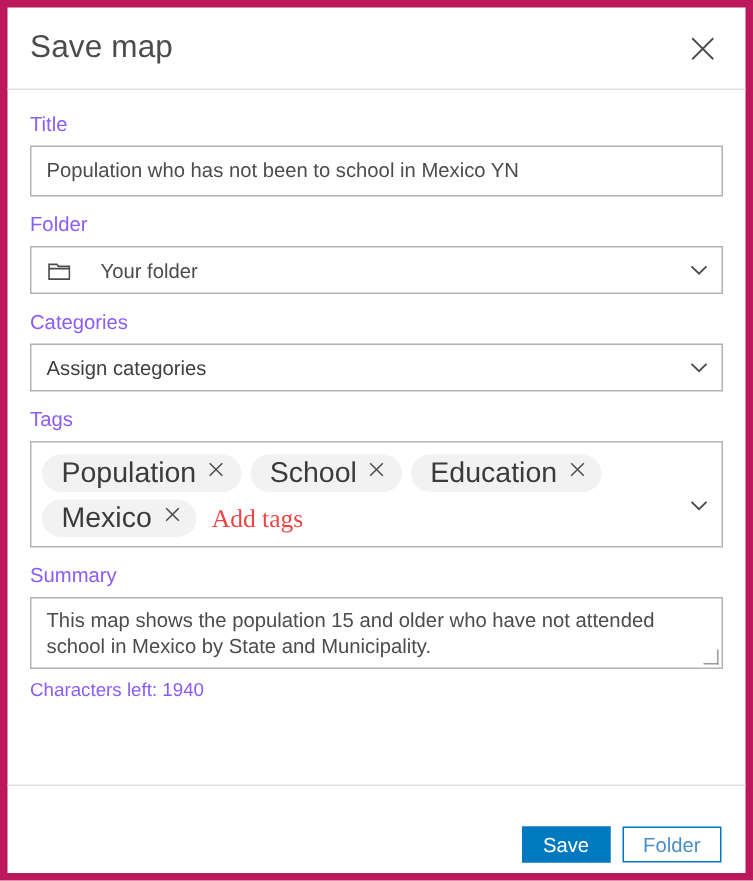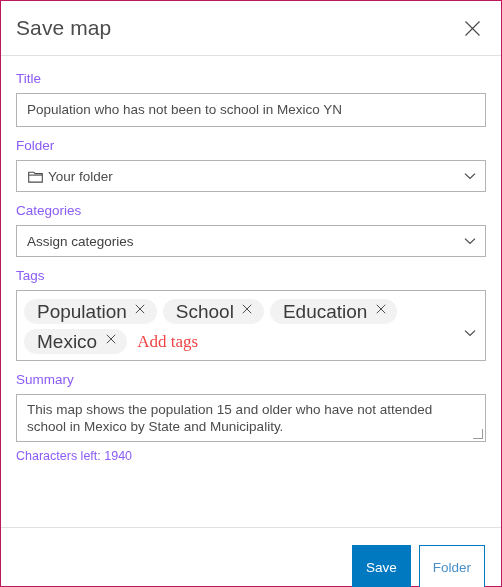--- a/index.html
+++ b/index.html
@@ -14,21 +14,21 @@
     color: #323232;
     overflow: hidden;
   }
 
   .dialog {
     position: relative;
     width: 502px;
     height: 587px;
     box-sizing: border-box;
     background: #ffffff;
-    border: 1px solid #be185d;
+    border: 5px solid #be185d;
     display: flex;
     flex-direction: column;
   }
 
   
   .dialog-header {
     height: 55px;
     min-height: 55px;
     box-sizing: border-box;
     border-bottom: 1px solid #e0e0e0;
@@ -90,21 +90,21 @@
 
   .select-control {
     height: 32px;
     padding: 0 8px 0 10px;
     justify-content: space-between;
     cursor: pointer;
   }
   .select-left {
     display: flex;
     align-items: center;
-    gap: 5px;
+    gap: 20px;
     overflow: hidden;
     white-space: nowrap;
   }
   .select-value { color: #4c4c4c; }
   .select-placeholder { color: #404040; }
 
   .chev {
     flex: 0 0 auto;
     width: 14px;
     height: 14px;
@@ -206,21 +206,21 @@
     box-sizing: border-box;
     border-top: 1px solid #e0e0e0;
     display: flex;
     align-items: center;
     justify-content: flex-end;
     gap: 8px;
     padding: 0 16px;
   }
   .btn {
     box-sizing: border-box;
-    height: 44px;
+    height: 24px;
     min-width: 54px;
     padding: 0 13px;
     font-size: 13.5px;
     font-family: "Liberation Sans", sans-serif;
     display: inline-flex;
     align-items: center;
     justify-content: center;
     cursor: pointer;
     border-radius: 0;
     margin-top: 20px;

